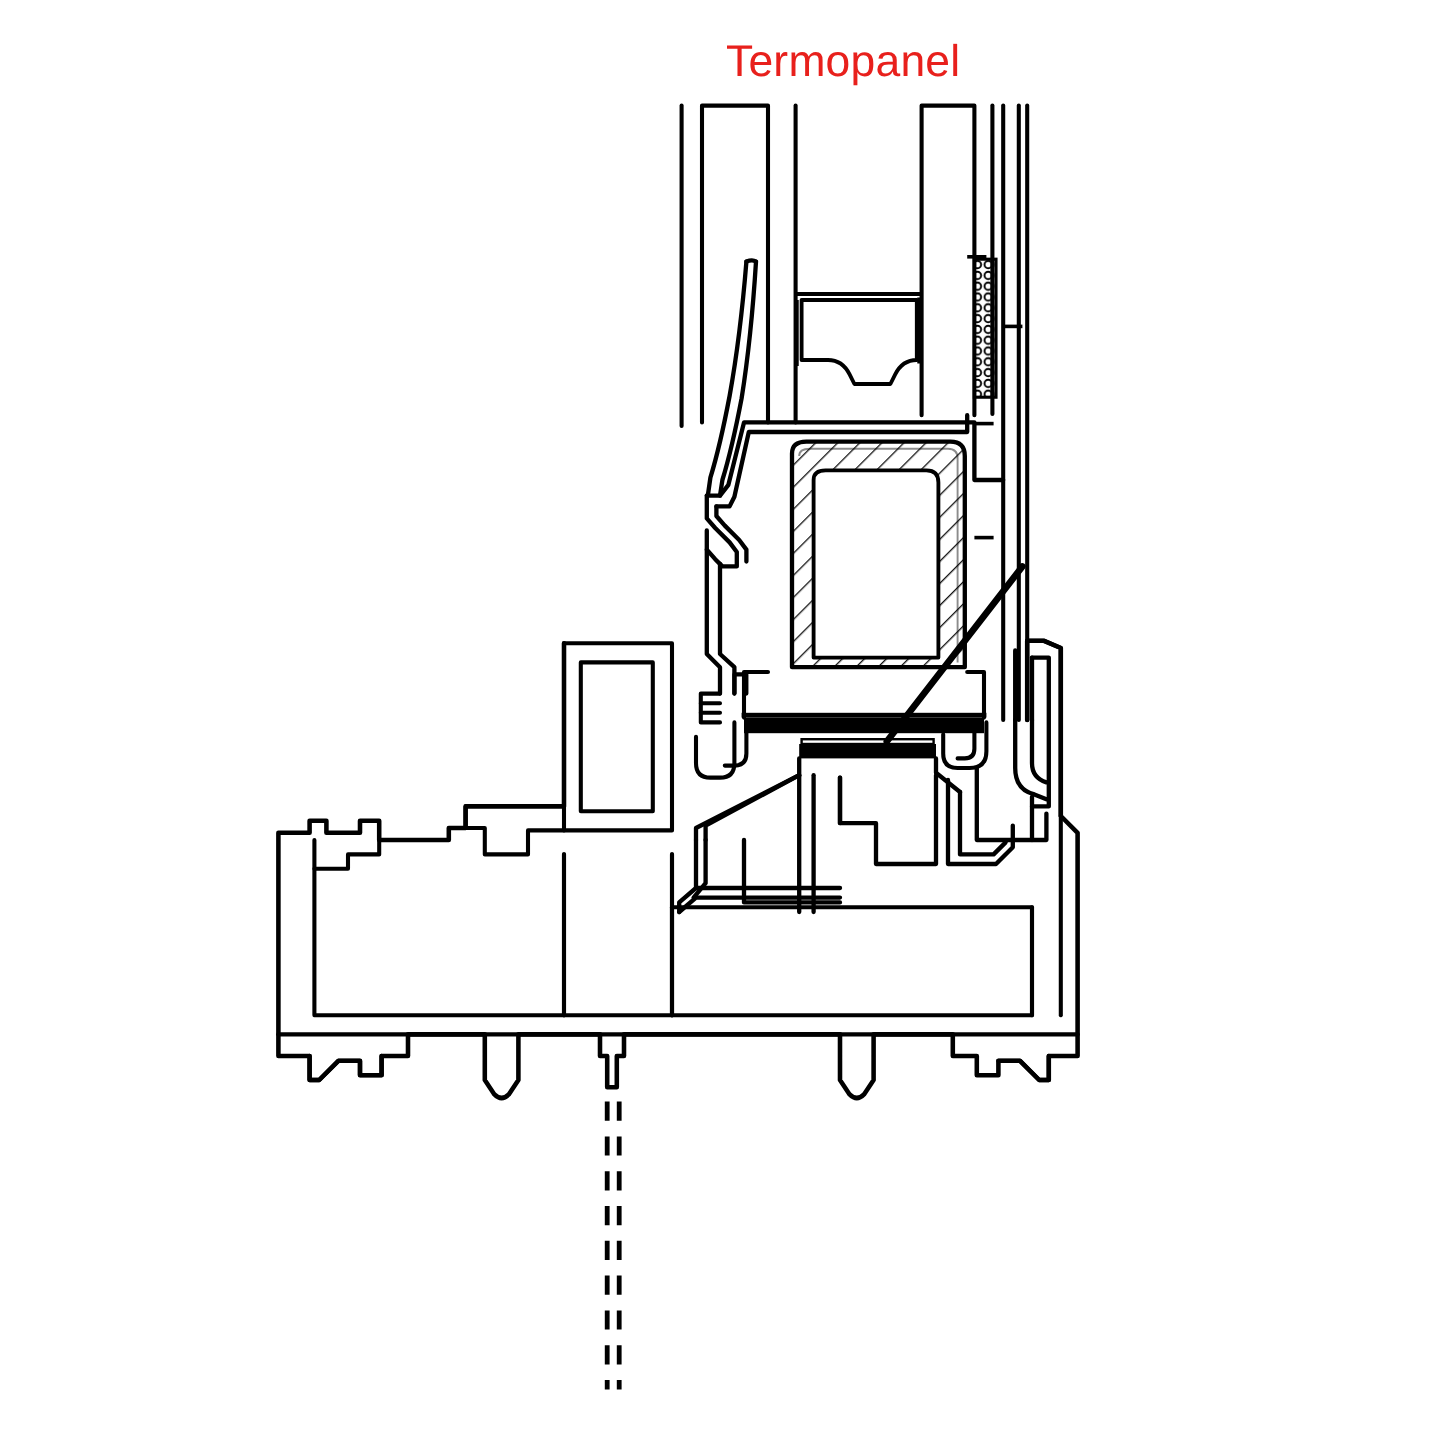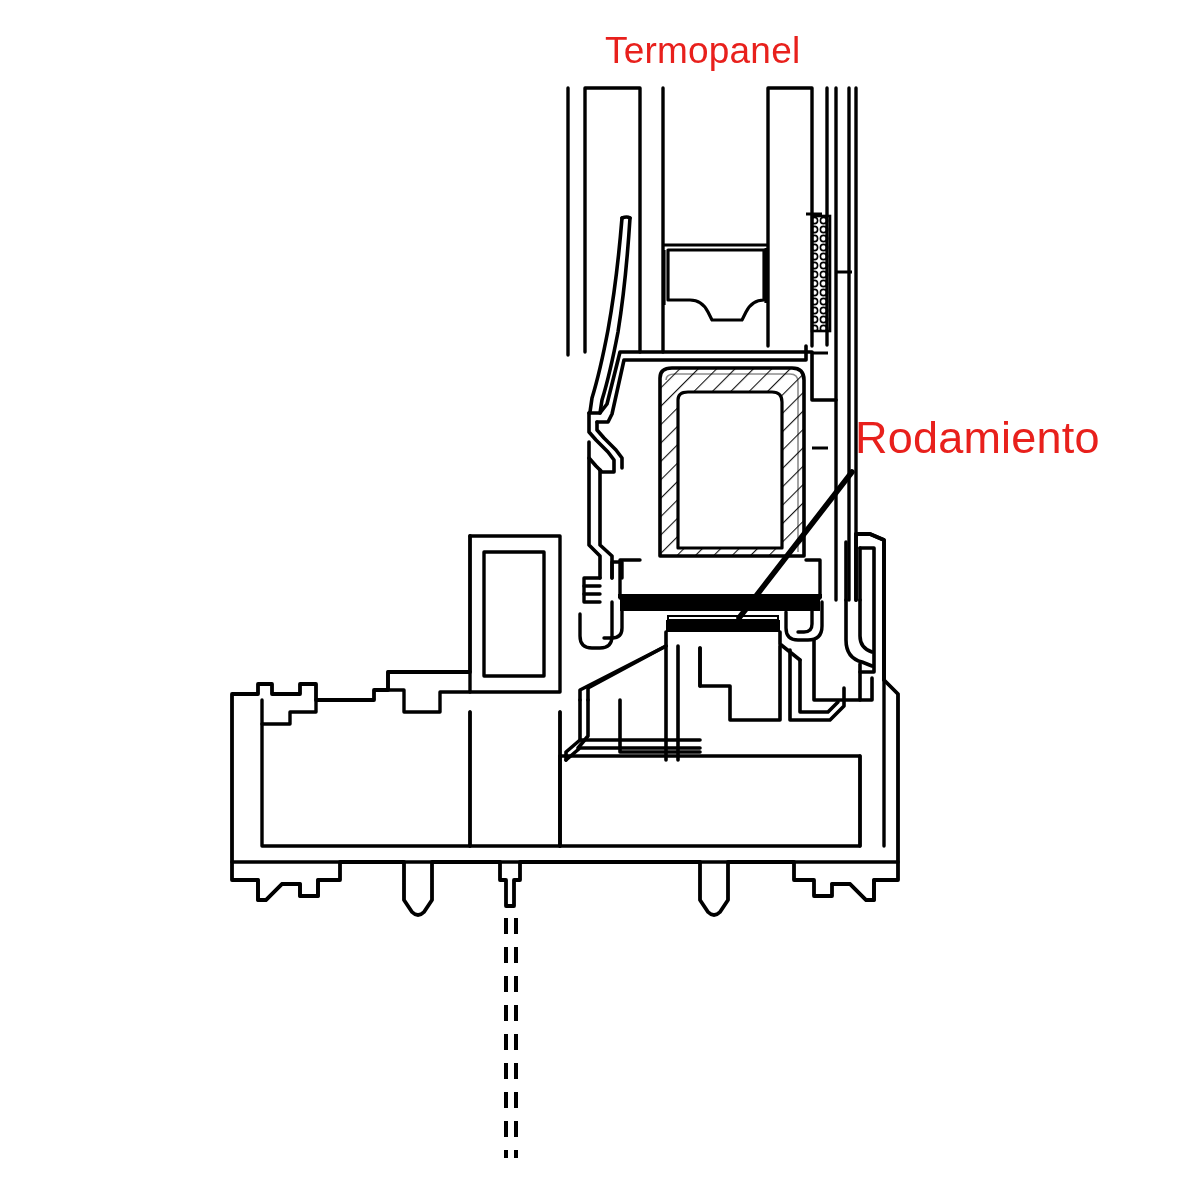--- a/index.html
+++ b/index.html
@@ -229,15 +229,14 @@
     </g>
 
     <g>
       <line x1="852" y1="472" x2="739" y2="618" stroke="#000000" stroke-width="5.5" stroke-linecap="round"></line>
     </g>
 
   </svg>
 
   <div class="ann-label" id="label-termopanel" style="color:#E8201C;">Termopanel</div>
 
-  <div class="ann-label" id="label-rodamiento" style="color:#E8201C;">Rodamiento</div>
 
 </div>
 
 </body></html>

